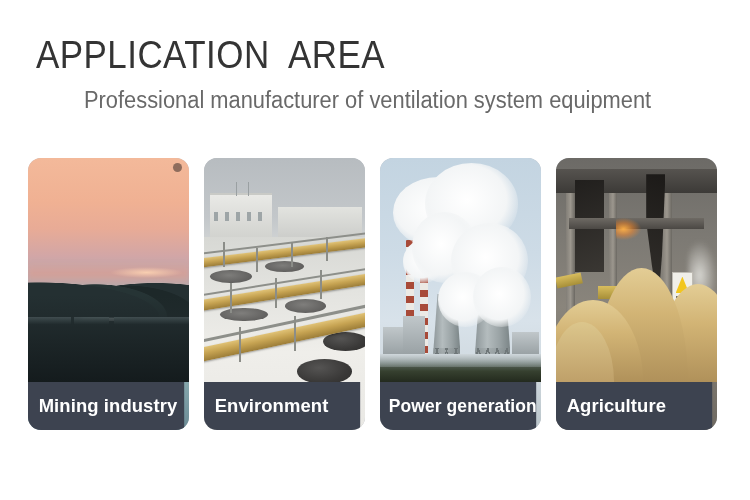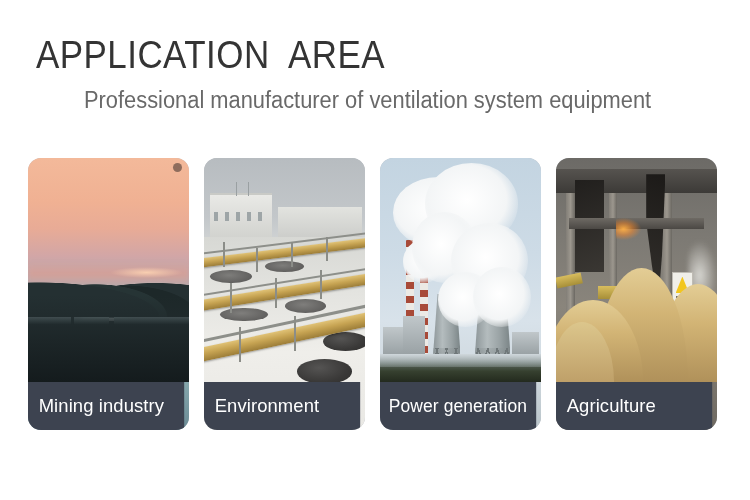--- a/index.html
+++ b/index.html
@@ -37,20 +37,21 @@
     width:694px; height:272px;
     display:flex; gap:15px;
   }
   .card {
     position:relative;
     width:161px; height:272px;
     border-radius:13px;
     overflow:hidden;
     background:#b9bcc2;
     flex:0 0 auto;
+    font-weight:bold;
   }
   .card-photo { position:absolute; inset:0; overflow:hidden; }
 
   
   .card-label {
     position:absolute; left:0; bottom:0;
     width:100%; height:48px;
     background:#3d4350;
     display:flex; align-items:center;
     padding-left:11px;

